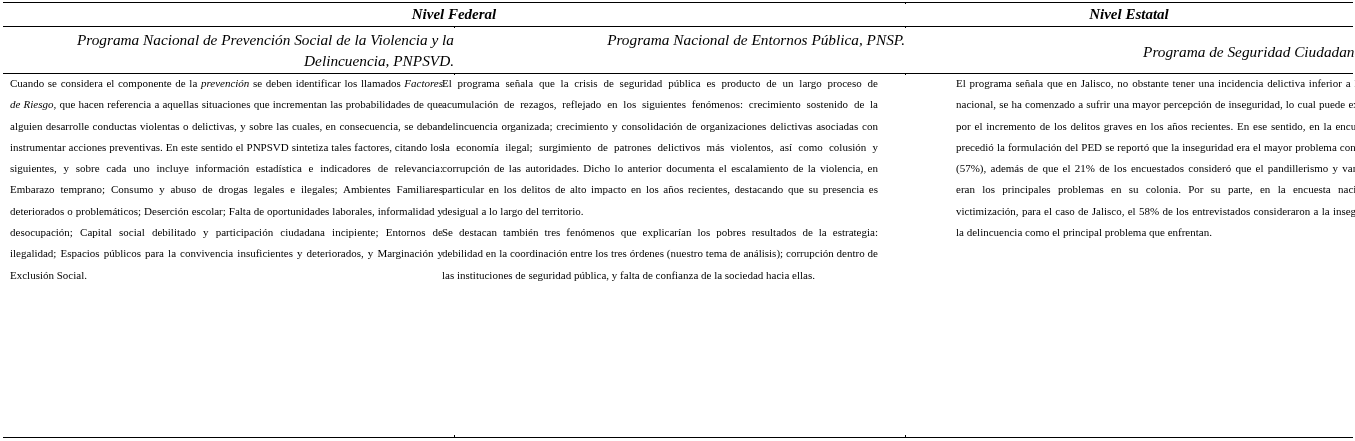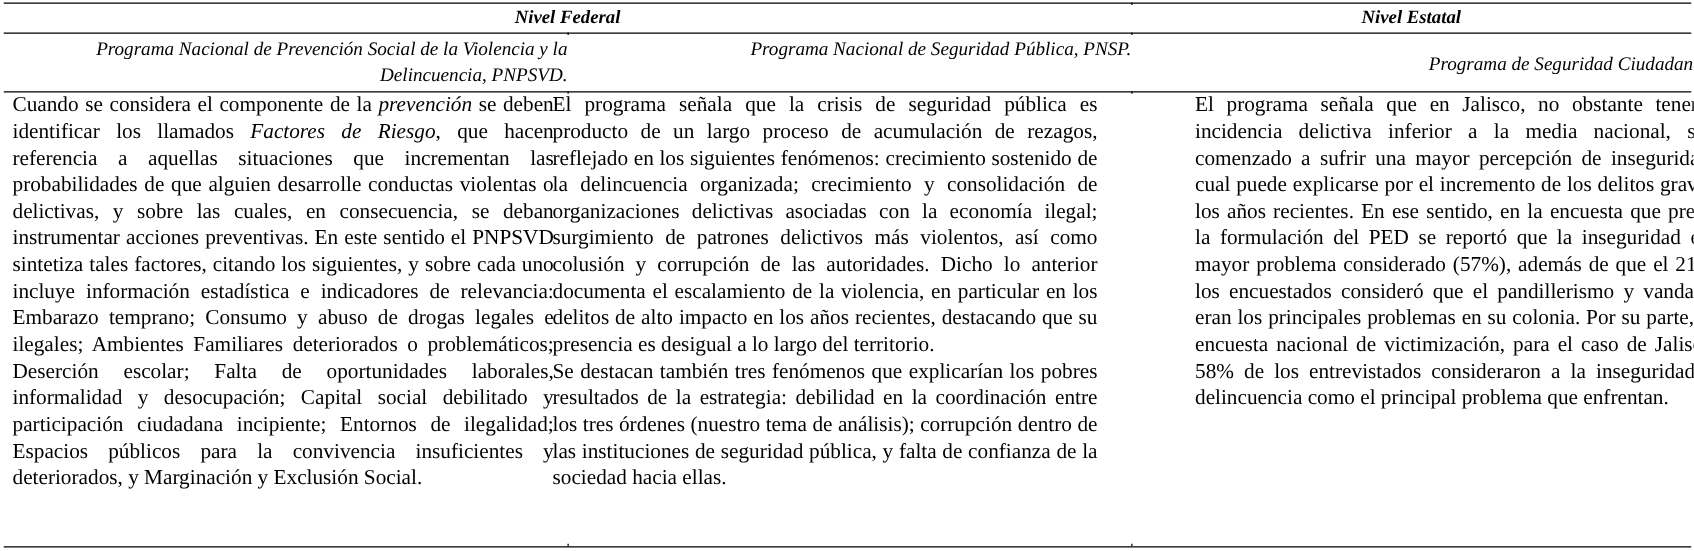--- a/index.html
+++ b/index.html
@@ -64,21 +64,21 @@
       padding-top: 2px;
       box-sizing: border-box;
     }
     .prog-1 { left: 0; width: 451px; }
     .prog-2 { left: 451px; width: 451px; }
     .prog-3 { left: 946px; width: 448px; margin-top: 12px; }
 
     .body-cell {
       position: absolute;
       top: 73px;
-      font-size: 17px;
+      font-size: 11px;
       line-height: 21.3px;
       text-align: justify;
       text-align-last: left;
       hyphens: none;
     }
     .body-1 { left: 10px; width: 433px; }
     .body-2 { left: 442px; width: 436px; }
     .body-3 { left: 956px; width: 437px; }
 
     .body-cell p {
@@ -100,21 +100,21 @@
   <div class="tick" style="left:451px; top:433px;"></div>
   <div class="tick" style="left:902px; top:0px;"></div>
   <div class="tick" style="left:902px; top:24px;"></div>
   <div class="tick" style="left:902px; top:71px;"></div>
   <div class="tick" style="left:902px; top:433px;"></div>
 
   <div class="level-cell level-federal">Nivel Federal</div>
   <div class="level-cell level-estatal">Nivel Estatal</div>
 
   <div class="prog-cell prog-1">Programa Nacional de Prevención Social de la Violencia y la Delincuencia, PNPSVD.</div>
-  <div class="prog-cell prog-2">Programa Nacional de Seguridad Pública, PNSP.</div>
+  <div class="prog-cell prog-2">Programa Nacional de Entornos Pública, PNSP.</div>
   <div class="prog-cell prog-3">Programa de Seguridad Ciudadana, PSC</div>
 </div>
 
 <div class="body-cell body-1">
   <p><span>Cuando se considera el componente de la </span><span class="em">prevención</span><span> se deben identificar los llamados </span><span class="em">Factores de Riesgo</span><span>, que hacen referencia a aquellas situaciones que incrementan las probabilidades de que alguien desarrolle conductas violentas o delictivas, y sobre las cuales, en consecuencia, se deban instrumentar acciones preventivas. En este sentido el PNPSVD sintetiza tales factores, citando los siguientes, y sobre cada uno incluye información estadística e indicadores de relevancia: Embarazo temprano; Consumo y abuso de drogas legales e ilegales; Ambientes Familiares deteriorados o problemáticos; Deserción escolar; Falta de oportunidades laborales, informalidad y desocupación; Capital social debilitado y participación ciudadana incipiente; Entornos de ilegalidad; Espacios públicos para la convivencia insuficientes y deteriorados, y Marginación y Exclusión Social.</span></p>
 </div>
 
 <div class="body-cell body-2">
   <p>El programa señala que la crisis de seguridad pública es producto de un largo proceso de acumulación de rezagos, reflejado en los siguientes fenómenos: crecimiento sostenido de la delincuencia organizada; crecimiento y consolidación de organizaciones delictivas asociadas con la economía ilegal; surgimiento de patrones delictivos más violentos, así como colusión y corrupción de las autoridades. Dicho lo anterior documenta el escalamiento de la violencia, en particular en los delitos de alto impacto en los años recientes, destacando que su presencia es desigual a lo largo del territorio.</p>
   <p>Se destacan también tres fenómenos que explicarían los pobres resultados de la estrategia: debilidad en la coordinación entre los tres órdenes (nuestro tema de análisis); corrupción dentro de las instituciones de seguridad pública, y falta de confianza de la sociedad hacia ellas.</p>

